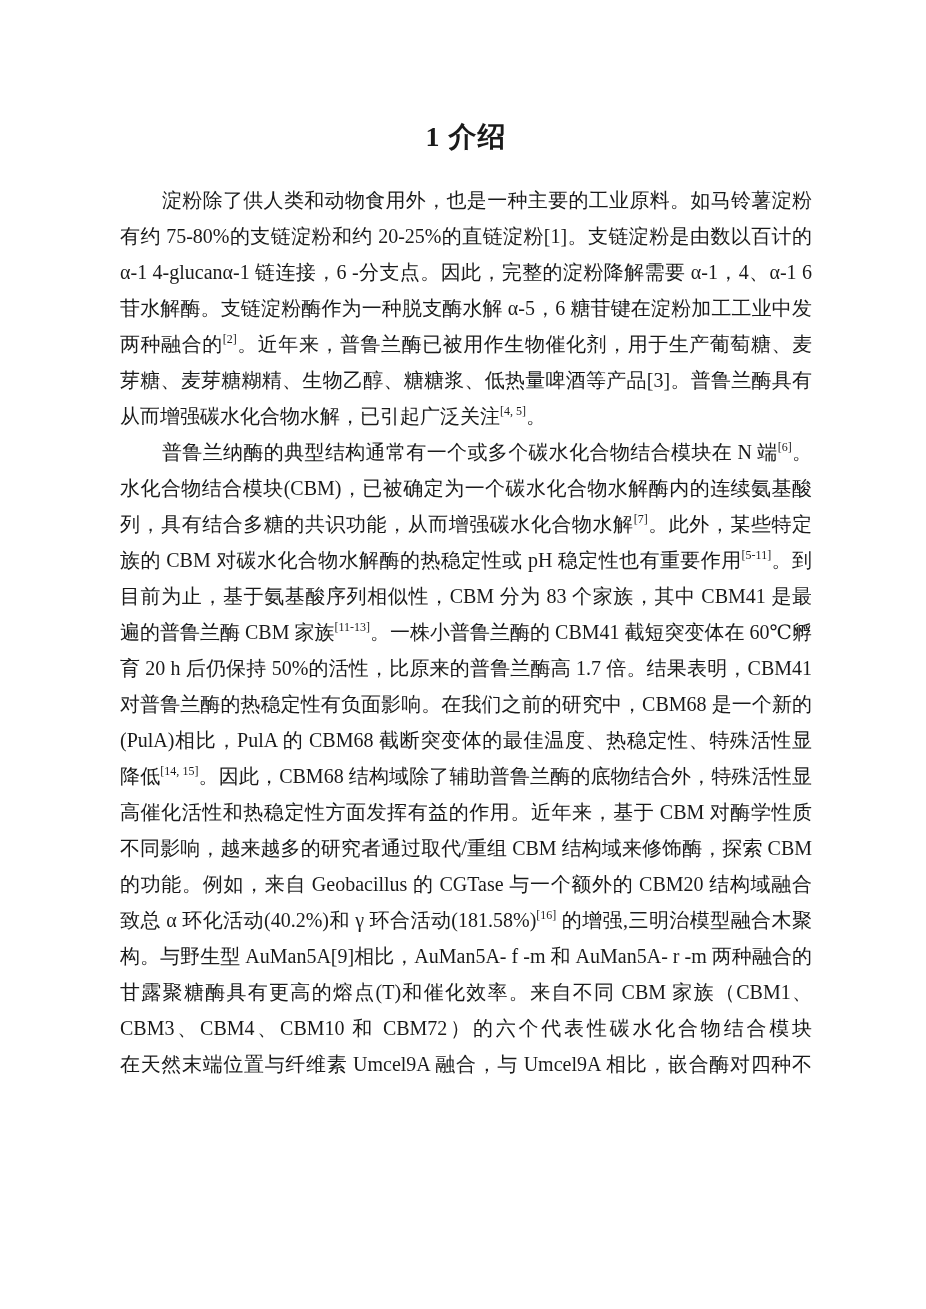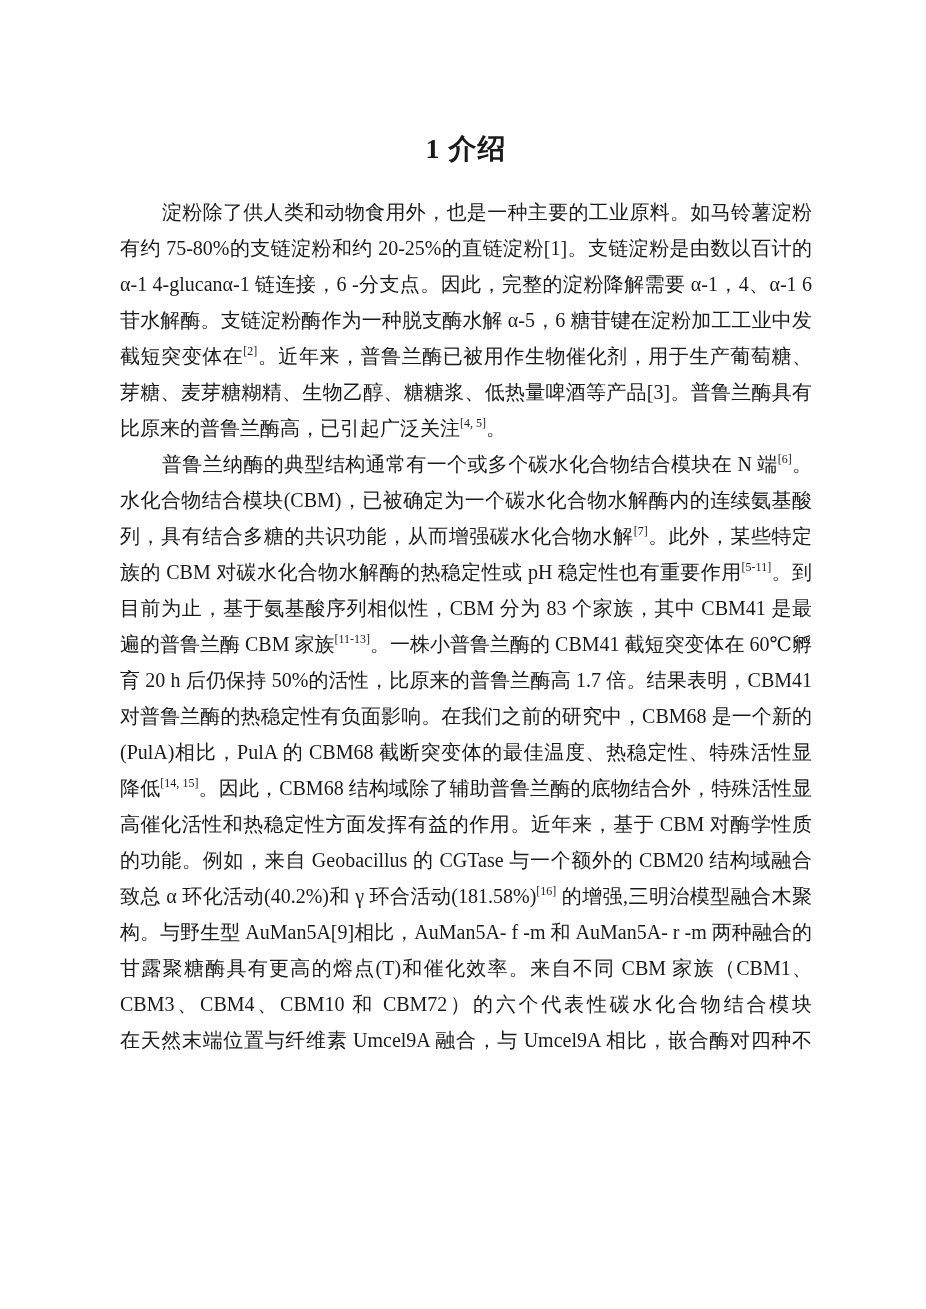--- a/index.html
+++ b/index.html
@@ -16,21 +16,21 @@
     font-family: "Liberation Serif", "DejaVu Serif", serif;
     color: #1a1a1a;
   }
   .content {
     position: absolute;
     left: 120px;
     top: 118px;
     width: 692px;
   }
   .title {
-    margin: 12px 0 26px 0;
+    margin: 0 0 26px 0;
     font-size: 28px;
     line-height: 38px;
     font-weight: bold;
     text-align: center;
     letter-spacing: 1px;
   }
   .paragraph {
     margin: 0;
     padding: 0;
   }
@@ -59,36 +59,37 @@
 
 <div class="page">
   <div class="content">
     <h1 class="title">1 介绍</h1>
     <div id="doc-body">
         <div class="paragraph">
           <div class="line indent"><span class="seg">淀粉除了供人类和动物食用外，也是一种主要的工业原料。如马铃薯淀粉含</span></div>
           <div class="line"><span class="seg">有约 75-80%的支链淀粉和约 20-25%的直链淀粉[1]。支链淀粉是由数以百计的短</span></div>
           <div class="line"><span class="seg">α-1 4-glucanα-1 链连接，6 -分支点。因此，完整的淀粉降解需要 α-1，4、α-1 6 糖</span></div>
           <div class="line"><span class="seg">苷水解酶。支链淀粉酶作为一种脱支酶水解 α-5，6 糖苷键在淀粉加工工业中发</span></div>
-          <div class="line"><span class="seg">截短突变体在</span><span class="sup">[2]</span><span class="seg">。近年来，普鲁兰酶已被用作生物催化剂，用于生产葡萄糖、麦</span></div>
+          <div class="line"><span class="seg">两种融合的</span><span class="sup">[2]</span><span class="seg">。近年来，普鲁兰酶已被用作生物催化剂，用于生产葡萄糖、麦</span></div>
           <div class="line"><span class="seg">芽糖、麦芽糖糊精、生物乙醇、糖糖浆、低热量啤酒等产品[3]。普鲁兰酶具有多</span></div>
-          <div class="line last"><span class="seg">比原来的普鲁兰酶高，已引起广泛关注</span><span class="sup">[4, 5]</span><span class="seg">。</span></div>
+          <div class="line last"><span class="seg">从而增强碳水化合物水解，已引起广泛关注</span><span class="sup">[4, 5]</span><span class="seg">。</span></div>
         </div>
         <div class="paragraph">
           <div class="line indent"><span class="seg">普鲁兰纳酶的典型结构通常有一个或多个碳水化合物结合模块在 N 端</span><span class="sup">[6]</span><span class="seg">。碳</span></div>
           <div class="line"><span class="seg">水化合物结合模块(CBM)，已被确定为一个碳水化合物水解酶内的连续氨基酸序</span></div>
           <div class="line"><span class="seg">列，具有结合多糖的共识功能，从而增强碳水化合物水解</span><span class="sup">[7]</span><span class="seg">。此外，某些特定家</span></div>
           <div class="line"><span class="seg">族的 CBM 对碳水化合物水解酶的热稳定性或 pH 稳定性也有重要作用</span><span class="sup">[5-11]</span><span class="seg">。到</span></div>
           <div class="line"><span class="seg">目前为止，基于氨基酸序列相似性，CBM 分为 83 个家族，其中 CBM41 是最普</span></div>
           <div class="line"><span class="seg">遍的普鲁兰酶 CBM 家族</span><span class="sup">[11-13]</span><span class="seg">。一株小普鲁兰酶的 CBM41 截短突变体在 60℃孵</span></div>
           <div class="line"><span class="seg">育 20 h 后仍保持 50%的活性，比原来的普鲁兰酶高 1.7 倍。结果表明，CBM41</span></div>
           <div class="line"><span class="seg">对普鲁兰酶的热稳定性有负面影响。在我们之前的研究中，CBM68 是一个新的</span></div>
           <div class="line"><span class="seg">(PulA)相比，PulA 的 CBM68 截断突变体的最佳温度、热稳定性、特殊活性显著</span></div>
           <div class="line"><span class="seg">降低</span><span class="sup">[14, 15]</span><span class="seg">。因此，CBM68 结构域除了辅助普鲁兰酶的底物结合外，特殊活性显著</span></div>
           <div class="line"><span class="seg">高催化活性和热稳定性方面发挥有益的作用。近年来，基于 CBM 对酶学性质的</span></div>
+          <div class="line"><span class="seg">不同影响，越来越多的研究者通过取代/重组 CBM 结构域来修饰酶，探索 CBM</span></div>
           <div class="line"><span class="seg">的功能。例如，来自 Geobacillus 的 CGTase 与一个额外的 CBM20 结构域融合导</span></div>
           <div class="line"><span class="seg">致总 α 环化活动(40.2%)和 γ 环合活动(181.58%)</span><span class="sup">[16]</span><span class="seg"> 的增强,三明治模型融合木聚</span></div>
           <div class="line"><span class="seg">构。与野生型 AuMan5A[9]相比，AuMan5A- f -m 和 AuMan5A- r -m 两种融合的</span></div>
           <div class="line"><span class="seg">甘露聚糖酶具有更高的熔点(T)和催化效率。来自不同 CBM 家族（CBM1、CBM2、</span></div>
           <div class="line"><span class="seg">CBM3、CBM4、CBM10 和 CBM72）的六个代表性碳水化合物结合模块（CBM）</span></div>
           <div class="line"><span class="seg">在天然末端位置与纤维素 Umcel9A 融合，与 Umcel9A 相比，嵌合酶对四种不同</span></div>
         </div>
       </div>
   </div>
 </div>

